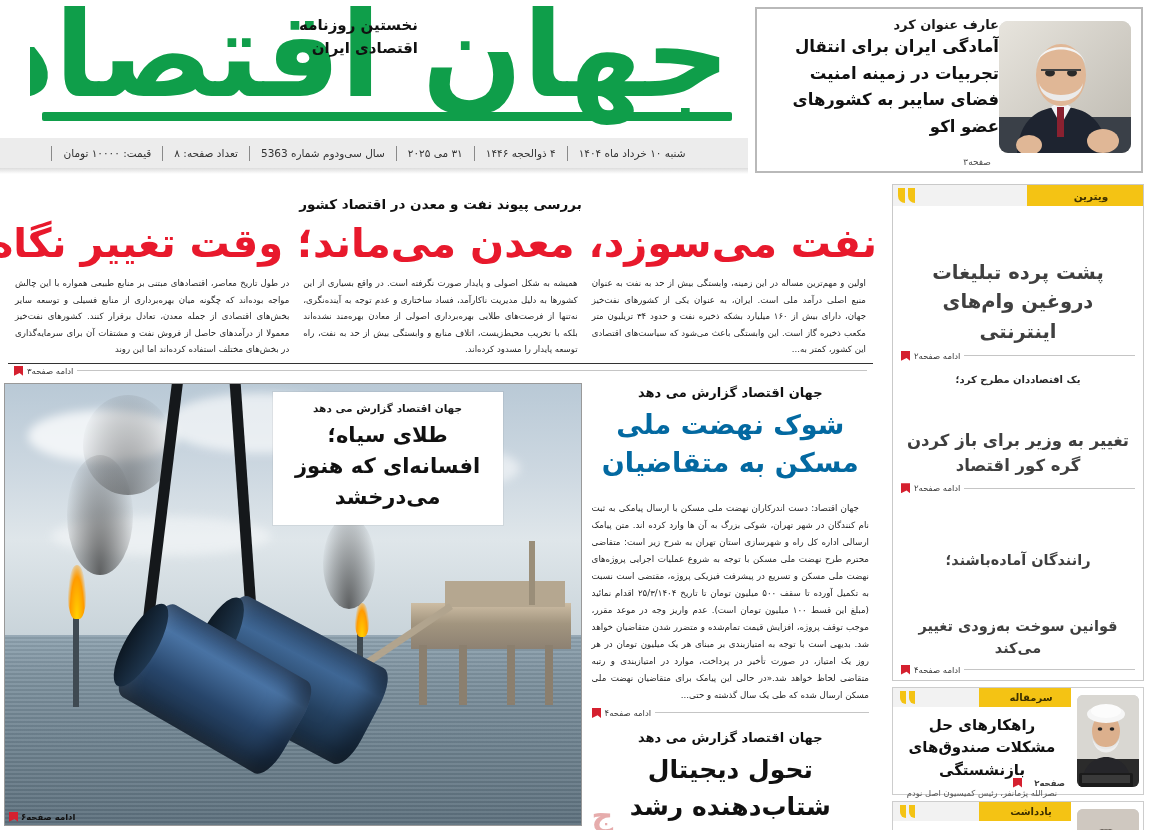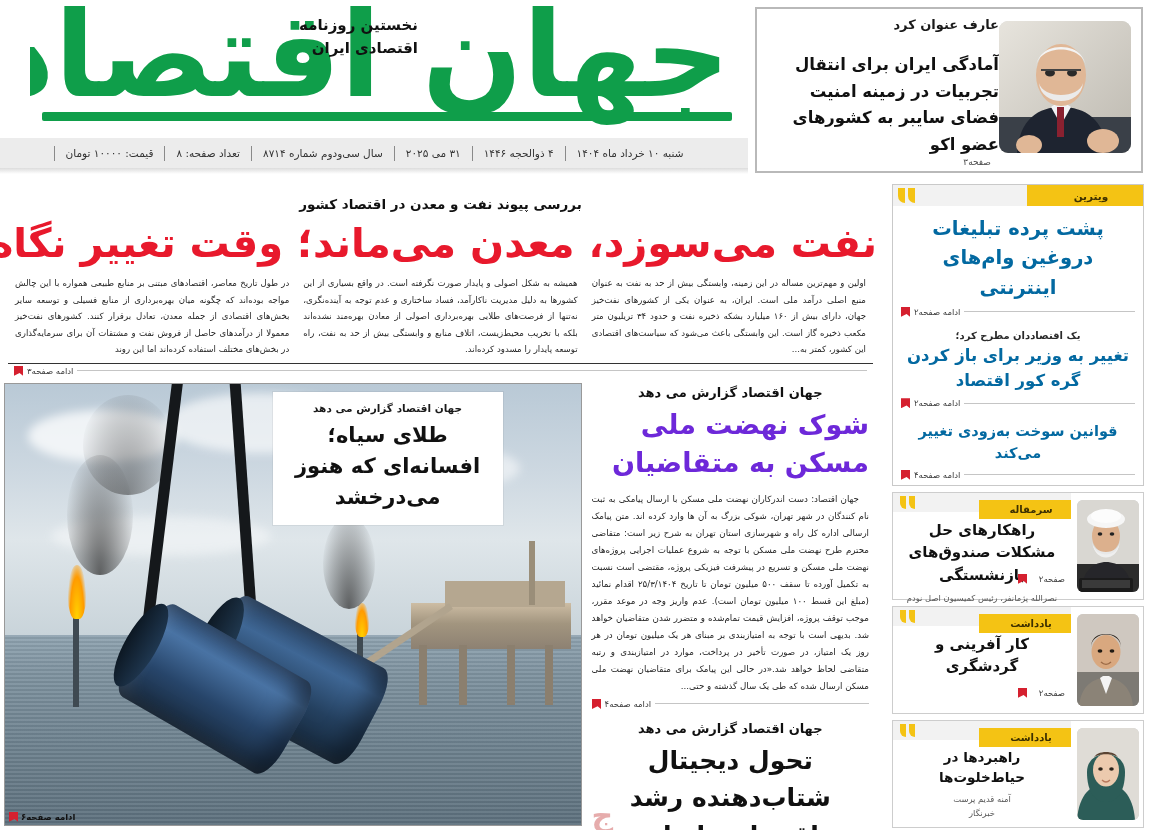--- a/index.html
+++ b/index.html
@@ -101,21 +101,21 @@
     padding: 8px 10px 6px 8px;
     position: relative;
   }
   .topbox-text {
     flex: 1;
     direction: rtl; text-align: right;
     padding-left: 6px;
   }
   .topbox-kicker {
     font-size: 13px; font-weight: 700; color: #1a1a1a;
-    margin-bottom: 20px;
+    margin-bottom: 2px;
   }
   .topbox-head {
     font-size: 16.5px; font-weight: 700; color: #111;
     line-height: 1.62;
   }
   .topbox-photo {
     width: 132px; height: 132px;
     margin-top: 4px;
     border-radius: 9px;
     overflow: hidden;
@@ -298,25 +298,25 @@
     width: 295px;
     padding: 0 8px 0 6px;
     direction: rtl;
     position: relative;
   }
   .rc-kicker {
     text-align: center; font-size: 13px; font-weight: 700; color: #111;
     margin-top: 2px; margin-bottom: 6px;
   }
   .rc-head {
-    text-align: right;
+    text-align: center;
     font-size: 27px; font-weight: 700;
-    color: #6d28d9;
+    color: #0369a1;
     line-height: 1.42;
-    margin-bottom: 9px;
+    margin-bottom: 18px;
     letter-spacing: -0.5px;
   }
   .rc-body {
     font-size: 8.7px; line-height: 1.95; color: #1e1e1e;
     text-align: justify;
   }
   .rc-body p { margin-bottom: 0; text-indent: 10px; }
   .rc-head2 {
     text-align: center;
     font-size: 25px; font-weight: 700;
@@ -373,23 +373,24 @@
     background: #f4c314;
     border-radius: 0 0 0 7px;
   }
 
   .vitrin-item { padding: 8px 10px 2px 10px; }
   .vitrin-kicker {
     font-size: 10px; font-weight: 700; color: #2a2a2a;
     text-align: center; margin-bottom: 3px;
   }
   .vitrin-head {
-    font-size: 19.5px; font-weight: 700; color: #0369a1;
+    font-size: 19.5px; font-weight: 700; color: #404040;
     text-align: center; line-height: 1.5;
     letter-spacing: -0.3px;
+    margin-top: 44px;
   }
   .vitrin-head.sm { font-size: 16.5px; }
   .vitrin-head.xs { font-size: 14.5px; }
   .cont-row {
     display: flex; flex-direction: row-reverse; align-items: center;
     gap: 4px;
     padding: 3px 8px 5px 8px;
   }
   .flag {
     width: 9px; height: 10px;
@@ -416,40 +417,40 @@
     border-radius: 6px;
     overflow: hidden;
     background: #cfcfcf;
     position: relative;
   }
   .oped-main { flex: 1; position: relative; padding-bottom: 12px; }
   .oped-tab {
     height: 19px; background: #f2f2f2; position: relative;
   }
   .oped-tab .ty {
-    position: absolute; right: 0; top: 7px; height: 19px;
+    position: absolute; right: 0; top: 0; height: 19px;
     background: #f4c314; padding: 0 12px 0 24px;
     display: flex; align-items: center; justify-content: center; min-width: 92px;
   }
   .oped-tab .ty span { font-size: 10px; font-weight: 700; color: #3d3000; }
   .oped-tab .tq { position: absolute; left: 6px; top: 3px; width: 16px; height: 13px; display: flex; gap: 3px; }
   .oped-tab .tq i { width: 6px; height: 13px; background: #f4c314; border-radius: 0 0 0 6px; display:block; }
   .oped-title {
     text-align: center; font-size: 15px; font-weight: 700; color: #111;
     line-height: 1.5; padding: 7px 8px 0 8px;
     letter-spacing: -0.3px;
   }
   .oped-title.sm { font-size: 13.5px; }
   .oped-byline {
     text-align: center; font-size: 8.4px; color: #555;
     line-height: 1.6; padding: 6px 10px 0 10px;
   }
   .oped-cont {
-    position: absolute; right: 6px; bottom: 15px;
-    display: flex; flex-direction: row-reverse; align-items: center; gap: 12px;
+    position: absolute; right: 6px; bottom: 6px;
+    display: flex; flex-direction: row-reverse; align-items: center; gap: 12px; font-weight: bold;
   }
 </style>
 </head>
 <body>
 
 <div class="page">
 
   <div class="topstrip">
 
     <div class="masthead">
@@ -462,21 +463,21 @@
         <div>اقتصادی ایران</div>
       </div>
 
       <div class="datebar">
         <div class="cell">شنبه ۱۰ خرداد ماه ۱۴۰۴</div>
         <div class="sep"></div>
         <div class="cell">۴ ذوالحجه ۱۴۴۶</div>
         <div class="sep"></div>
         <div class="cell">۳۱ می ۲۰۲۵</div>
         <div class="sep"></div>
-        <div class="cell">سال سی‌ودوم شماره ۸۷۱۴</div>
+        <div class="cell">سال سی‌ودوم شماره 5363</div>
         <div class="sep"></div>
         <div class="cell">تعداد صفحه: ۸</div>
         <div class="sep"></div>
         <div class="cell">قیمت: ۱۰۰۰۰ تومان</div>
         <div class="sep"></div>
       </div>
       <div class="datebar-shadow"></div>
     </div>
 
     <div class="topbox">
@@ -635,20 +636,21 @@
           <div class="vitrin-kicker">یک اقتصاددان مطرح کرد؛</div>
           <div class="vitrin-head sm">تغییر به وزیر برای باز کردن گره کور اقتصاد</div>
         </div>
         <div class="cont-row">
           <div class="flag"></div>
           <div class="cont-label">ادامه صفحه۲</div>
           <div class="cont-line"></div>
         </div>
 
         <div class="vitrin-item">
+          <div class="vitrin-head xs" style="margin-bottom:5px;">رانندگان آماده‌باشند؛</div>
           <div class="vitrin-head xs">قوانین سوخت به‌زودی تغییر می‌کند</div>
         </div>
         <div class="cont-row">
           <div class="flag"></div>
           <div class="cont-label">ادامه صفحه۴</div>
           <div class="cont-line"></div>
         </div>
       </div>
 
       <div class="oped">

